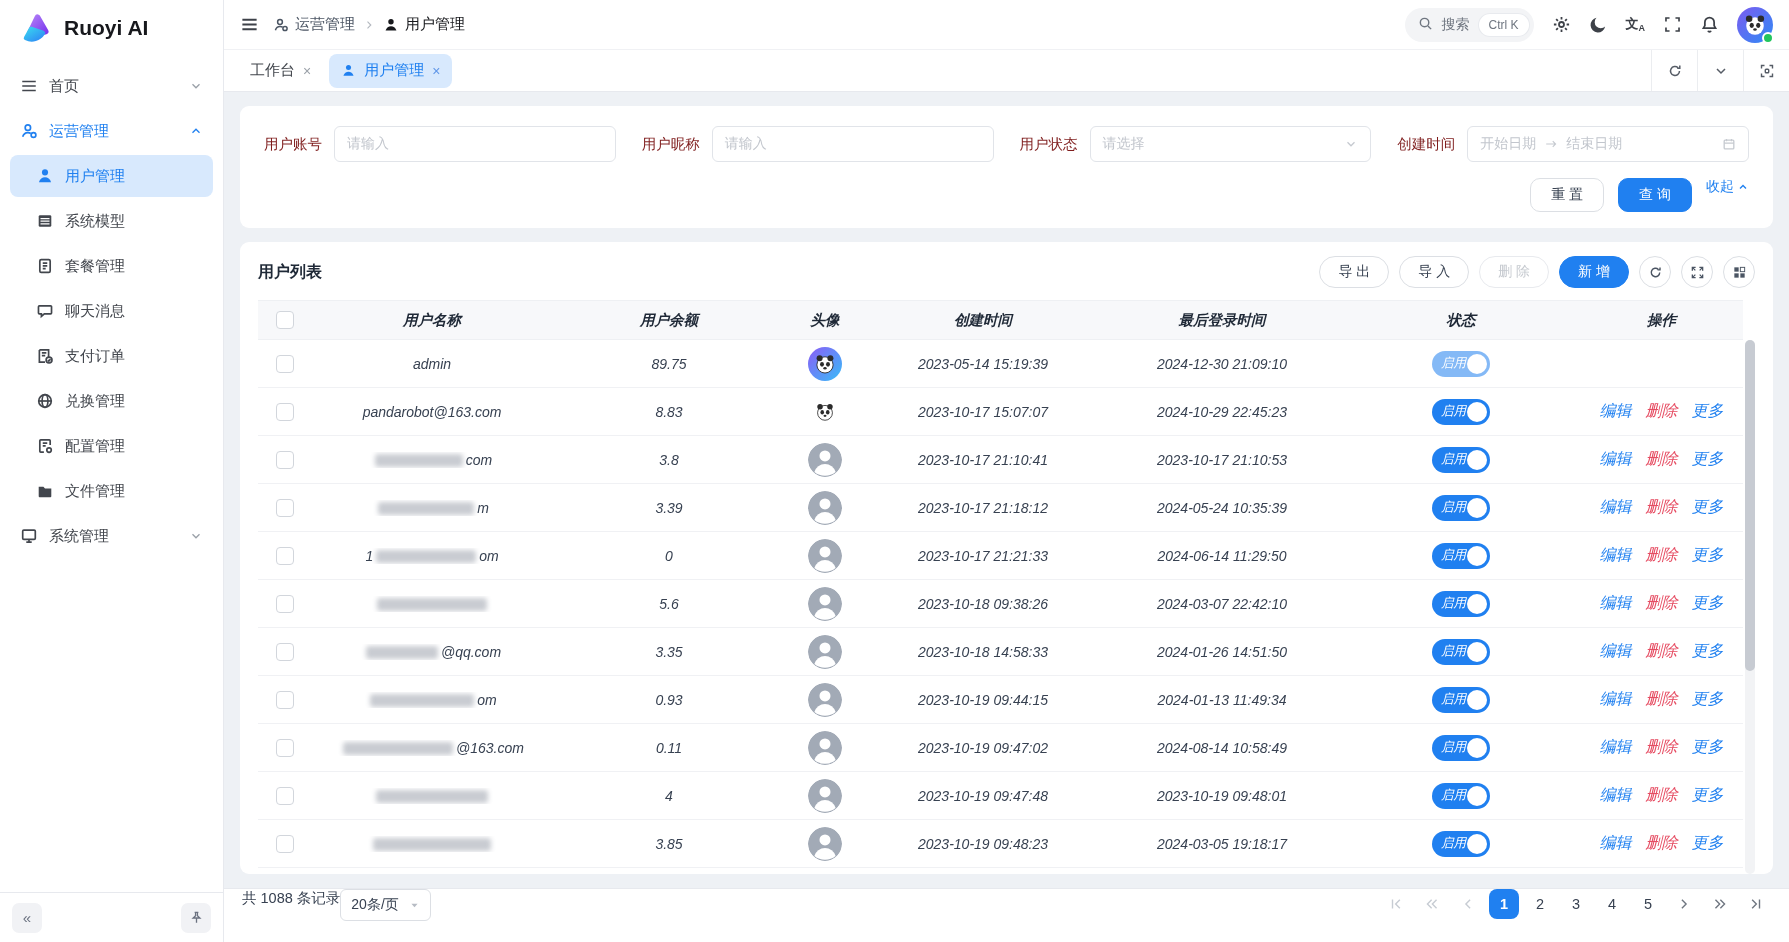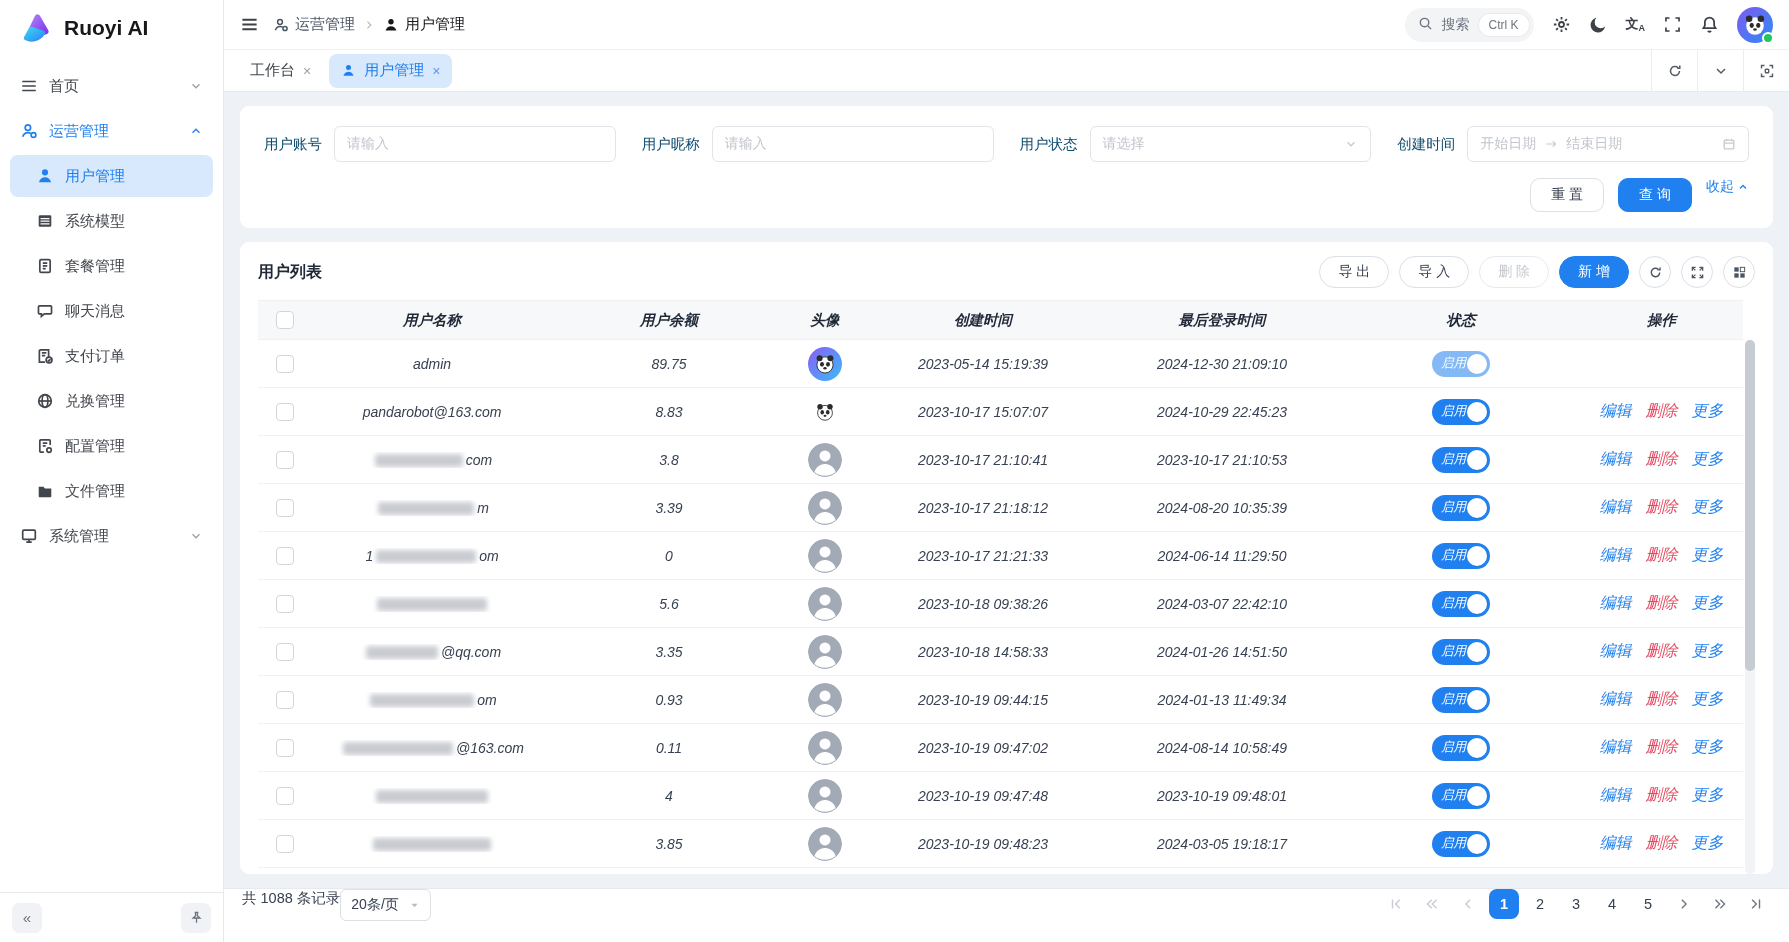--- a/index.html
+++ b/index.html
@@ -59,21 +59,21 @@
   .tab-tool { width:46px; border-left:1px solid #ebedf0; display:flex; align-items:center; justify-content:center; color:#565c66; cursor:pointer; }
   .tab-tool svg { width:16px; height:16px; }
 
   .content { flex:1; padding:14px 16px; display:flex; flex-direction:column; gap:14px; min-height:0; }
   .card { background:#fff; border-radius:9px; }
 
   
   .filter-card { padding:20px 24px 16px; }
   .filter-row { display:flex; gap:26px; }
   .ffield { flex:1; display:flex; align-items:center; gap:12px; min-width:0; }
-  .flabel { font-size:14.5px; color:#0c4a6e; white-space:nowrap;text-align:right; }
+  .flabel { font-size:14.5px; color:#7f1d1d; white-space:nowrap;text-align:right; }
   .fctrl { flex:1; height:36px; border:1px solid #e1e4e9; border-radius:6px; display:flex; align-items:center; padding:0 12px; font-size:14px; color:#c2c6cd; background:#fff; gap:8px; }
   .fctrl .grow { flex:1; }
   .fctrl .cic { color:#c6cad0; display:inline-flex; }
   .fctrl .cic svg { width:14px; height:14px; }
   .filter-actions { margin-top:16px; display:flex; justify-content:flex-end; align-items:flex-start; gap:14px; }
   .btn { height:34px; padding:0 20px; border-radius:10px; font-size:14px; cursor:pointer; border:1px solid #dcdfe4; background:#fff; color:#374151; }
   .btn.primary { background:#2080f0; border-color:#2080f0; color:#fff; }
   .linkbtn { color:#2080f0; font-size:14px; background:none; border:none; display:inline-flex; align-items:center; gap:3px; cursor:pointer; }
   .linkbtn svg { width:12px; height:12px; }
 
@@ -577,21 +577,21 @@
                 <div class="avatar-cell">
                   <span class="av">
                     <svg viewBox="0 0 16 16">
                       <circle cx="8" cy="8" r="8" fill="#a2aab6"></circle>
                       <circle cx="8" cy="6.1" r="2.6" fill="#fff"></circle>
                       <path d="M3 13.7a5.2 5.2 0 0 1 10 0A8 8 0 0 1 3 13.7z" fill="#fff"></path>
                     </svg>
                   </span>
                 </div>
                 <div>2023-10-17 21:18:12</div>
-                <div>2024-08-20 10:35:39</div>
+                <div>2024-05-24 10:35:39</div>
                 <div><span class="toggle">
                     <span class="t-label">启用</span>
                     <span class="t-knob"></span>
                   </span></div>
                 <div class="ops"><a class="op-edit">编辑</a><a class="op-delete">删除</a><a class="op-more">更多</a></div>
               </div>
               <div class="tr tbody-row">
                 <div><span class="cb"></span></div>
                 <div><span>1</span><span class="masked" style="width:100px"></span><span>om</span></div>
                 <div>0</div>

